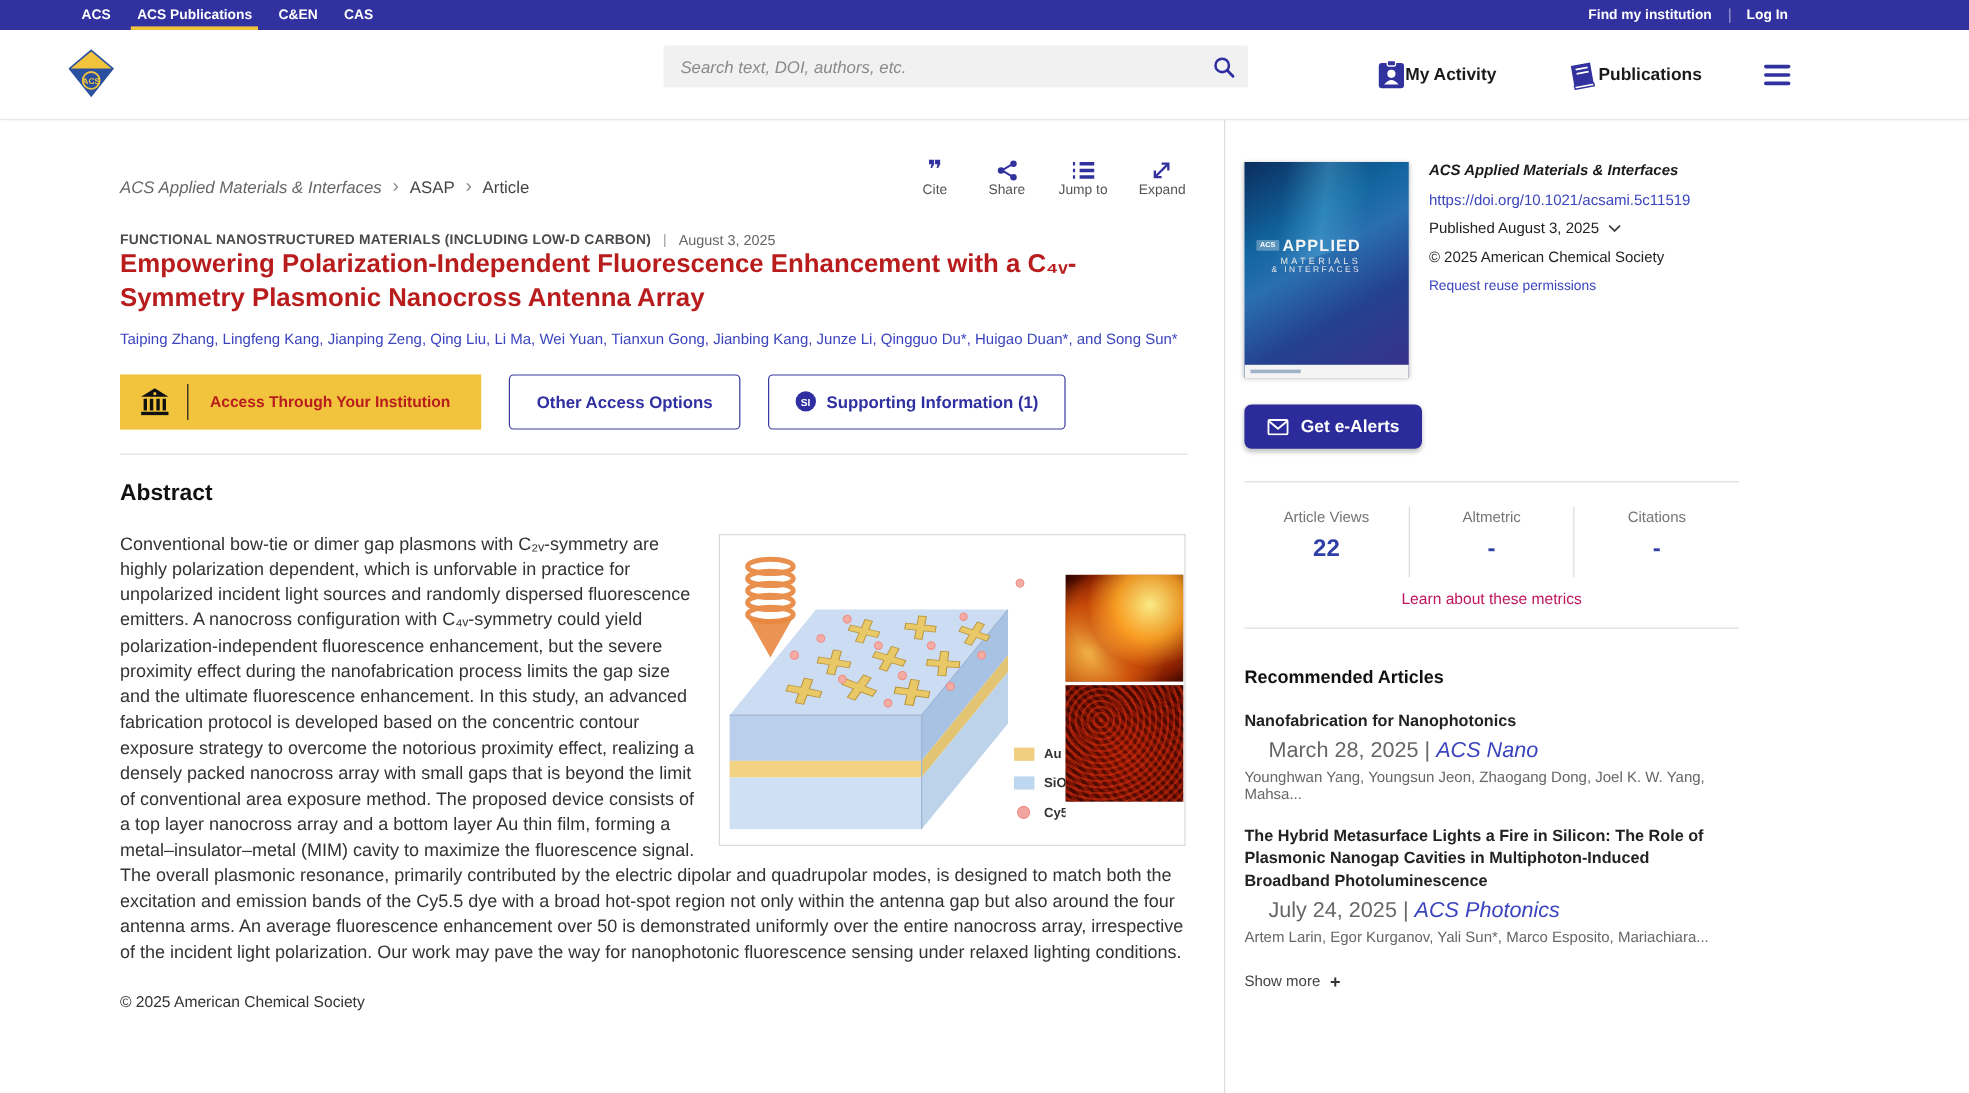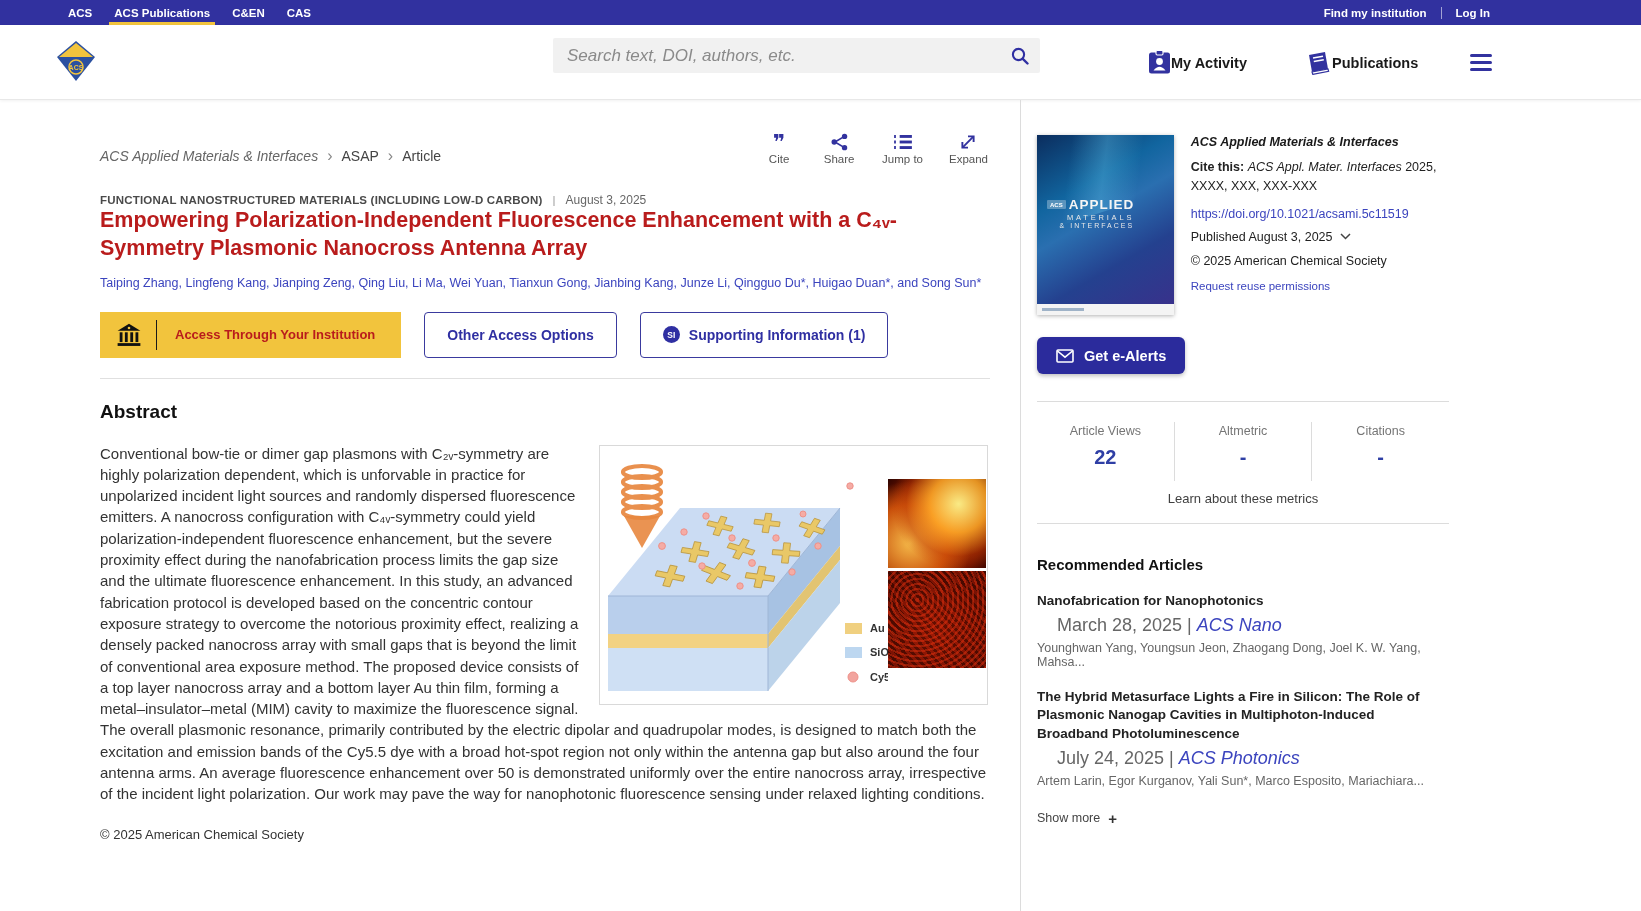--- a/index.html
+++ b/index.html
@@ -21,21 +21,21 @@
   .header { position:relative; height:75px; background:#fff; border-bottom:1px solid #e8e8e8;
     box-shadow:0 1px 3px rgba(0,0,0,.06); }
   .logo { position:absolute; left:57px; top:16px; display:flex; align-items:center; cursor:pointer; }
   .logo-diamond { width:38px; height:40px; margin-right:9px; }
   .logo-text-main { font-size:24px; color:#2B50A0; letter-spacing:-.5px; line-height:1; }
   .logo-text-main b { color:#24448C; }
   .logo-tagline { font-size:11px; color:#C1272D; font-weight:700; margin-top:3px; }
   .searchbox { position:absolute; left:553px; top:13px; width:487px; height:35px; background:#F1F1F1;
     border-radius:2px; display:flex; align-items:center; }
   .searchbox input { flex:1; border:none; outline:none; background:transparent; font-style:italic;
-    font-size:17px; color:#444; padding:0 14px; font-family:inherit; }
+    font-size:14px; color:#444; padding:0 14px; font-family:inherit; }
   .searchbox input::placeholder { color:#8a8a8a; }
   .search-btn { width:40px; height:35px; display:flex; align-items:center; justify-content:center; cursor:pointer; }
   .hdr-item { position:absolute; top:0; height:75px; display:flex; align-items:center; cursor:pointer; }
   .hdr-item-label { font-size:14.5px; font-weight:700; color:#1a1a1a; }
   .hdr-activity { left:1148px; } .hdr-pubs { left:1305px; }
   .burger { position:absolute; left:1470px; top:29px; width:22px; cursor:pointer; }
   .burger span { display:block; height:3px; background:#32329F; border-radius:2px; margin-bottom:4px; }
 
   
   .page { position:relative; height:811px; }
@@ -125,21 +125,21 @@
   .btn-alerts { margin-top:22px; display:inline-flex; align-items:center; gap:10px; background:#2B2B9C;
     color:#fff; font-size:14.5px; font-weight:700; border:none; border-radius:6px; height:37px;
     padding:0 19px; cursor:pointer; box-shadow:0 2px 4px rgba(0,0,0,.25); font-family:inherit; }
 
   .metrics { margin-top:27px; border-top:1px solid #DCDCDC; padding-top:20px; width:412px; }
   .metrics-row { display:flex; }
   .metric { flex:1; text-align:center; padding:2px 0 12px; }
   .metric + .metric { border-left:1px solid #DCDCDC; }
   .metric-label { font-size:12.5px; color:#757575; }
   .metric-value { font-size:20px; font-weight:700; color:#2F3FA5; margin-top:8px; }
-  .metrics-link { text-align:center; font-size:13px; color:#404040; margin-top:10px; cursor:pointer; }
+  .metrics-link { text-align:center; font-size:13px; color:#be185d; margin-top:10px; cursor:pointer; }
 
   .reco { margin-top:17px; border-top:1px solid #DCDCDC; padding-top:32px; width:412px; }
   .reco-heading { font-size:15px; font-weight:700; color:#111; }
   .reco-item { margin-top:19px; }
   .reco-title { font-size:13.5px; font-weight:700; color:#222; line-height:1.35; cursor:pointer; }
   .reco-meta { margin-top:5px; font-size:18px; color:#666; font-weight:400;margin-left:20px; }
   .reco-journal { color:#3B44BE; font-style:italic; cursor:pointer; }
   .reco-authors { margin-top:5px; font-size:12.5px; color:#666; }
   .show-more { margin-top:22px; font-size:12.5px; color:#444; display:flex; align-items:center; gap:8px; cursor:pointer; }
   .plus-glyph { font-size:15px; font-weight:700; color:#333; }
@@ -399,23 +399,20 @@
           <div class="cover-l2">MATERIALS</div>
           <div class="cover-l3">&amp; INTERFACES</div>
         </div>
         <div class="cover-foot">
             <i></i>
           </div>
       </div>
 
       <div class="sb-info">
         <div class="sb-journal">ACS Applied Materials &amp; Interfaces</div>
-        <div class="sb-cite">
-          <span class="cite-label">Cite this: </span><span class="cite-journal">ACS Appl. Mater. Interfaces</span><span> 2025, XXXX, XXX, XXX-XXX</span>
-        </div>
         <div class="sb-doi">https://doi.org/10.1021/acsami.5c11519</div>
         <div class="sb-pub">
           <span>Published August 3, 2025</span>
           <svg width="11" height="7" viewBox="0 0 11 7">
             <polyline points="1,1 5.5,5.5 10,1" fill="none" stroke="#444" stroke-width="1.5"></polyline>
           </svg>
         </div>
         <div class="sb-copy">© 2025 American Chemical Society</div>
         <div class="sb-reuse">Request reuse permissions</div>
       </div>

